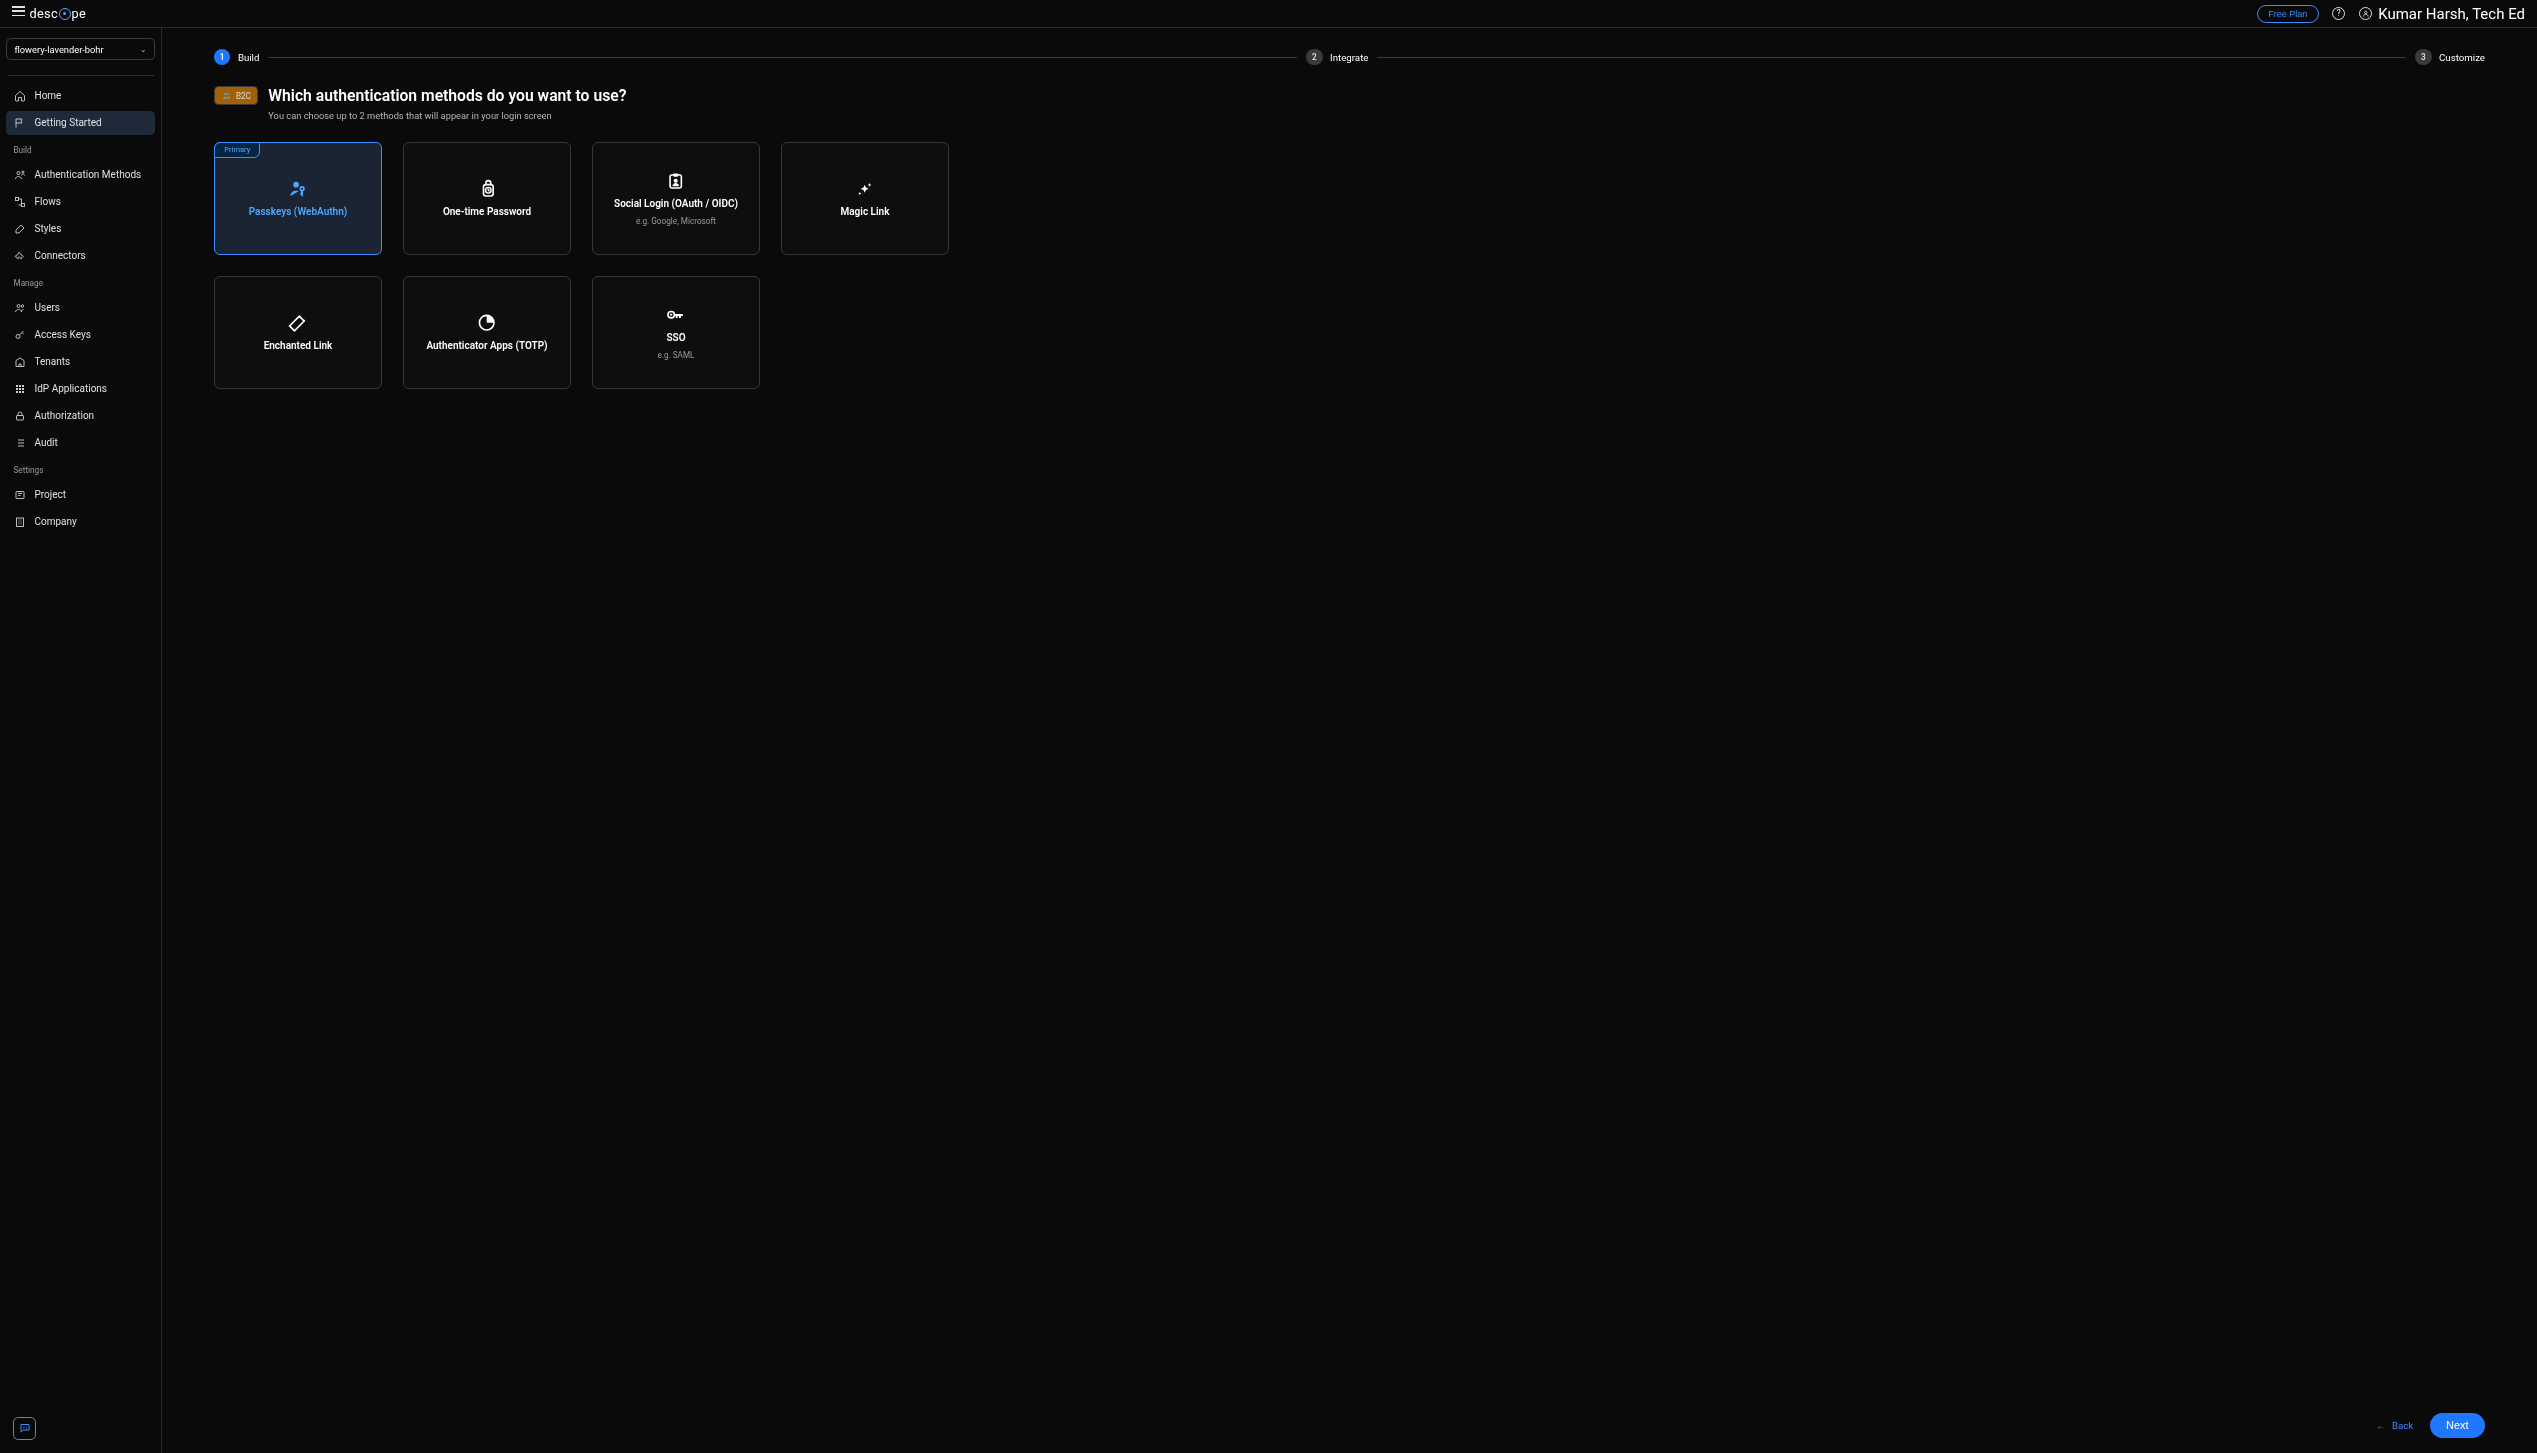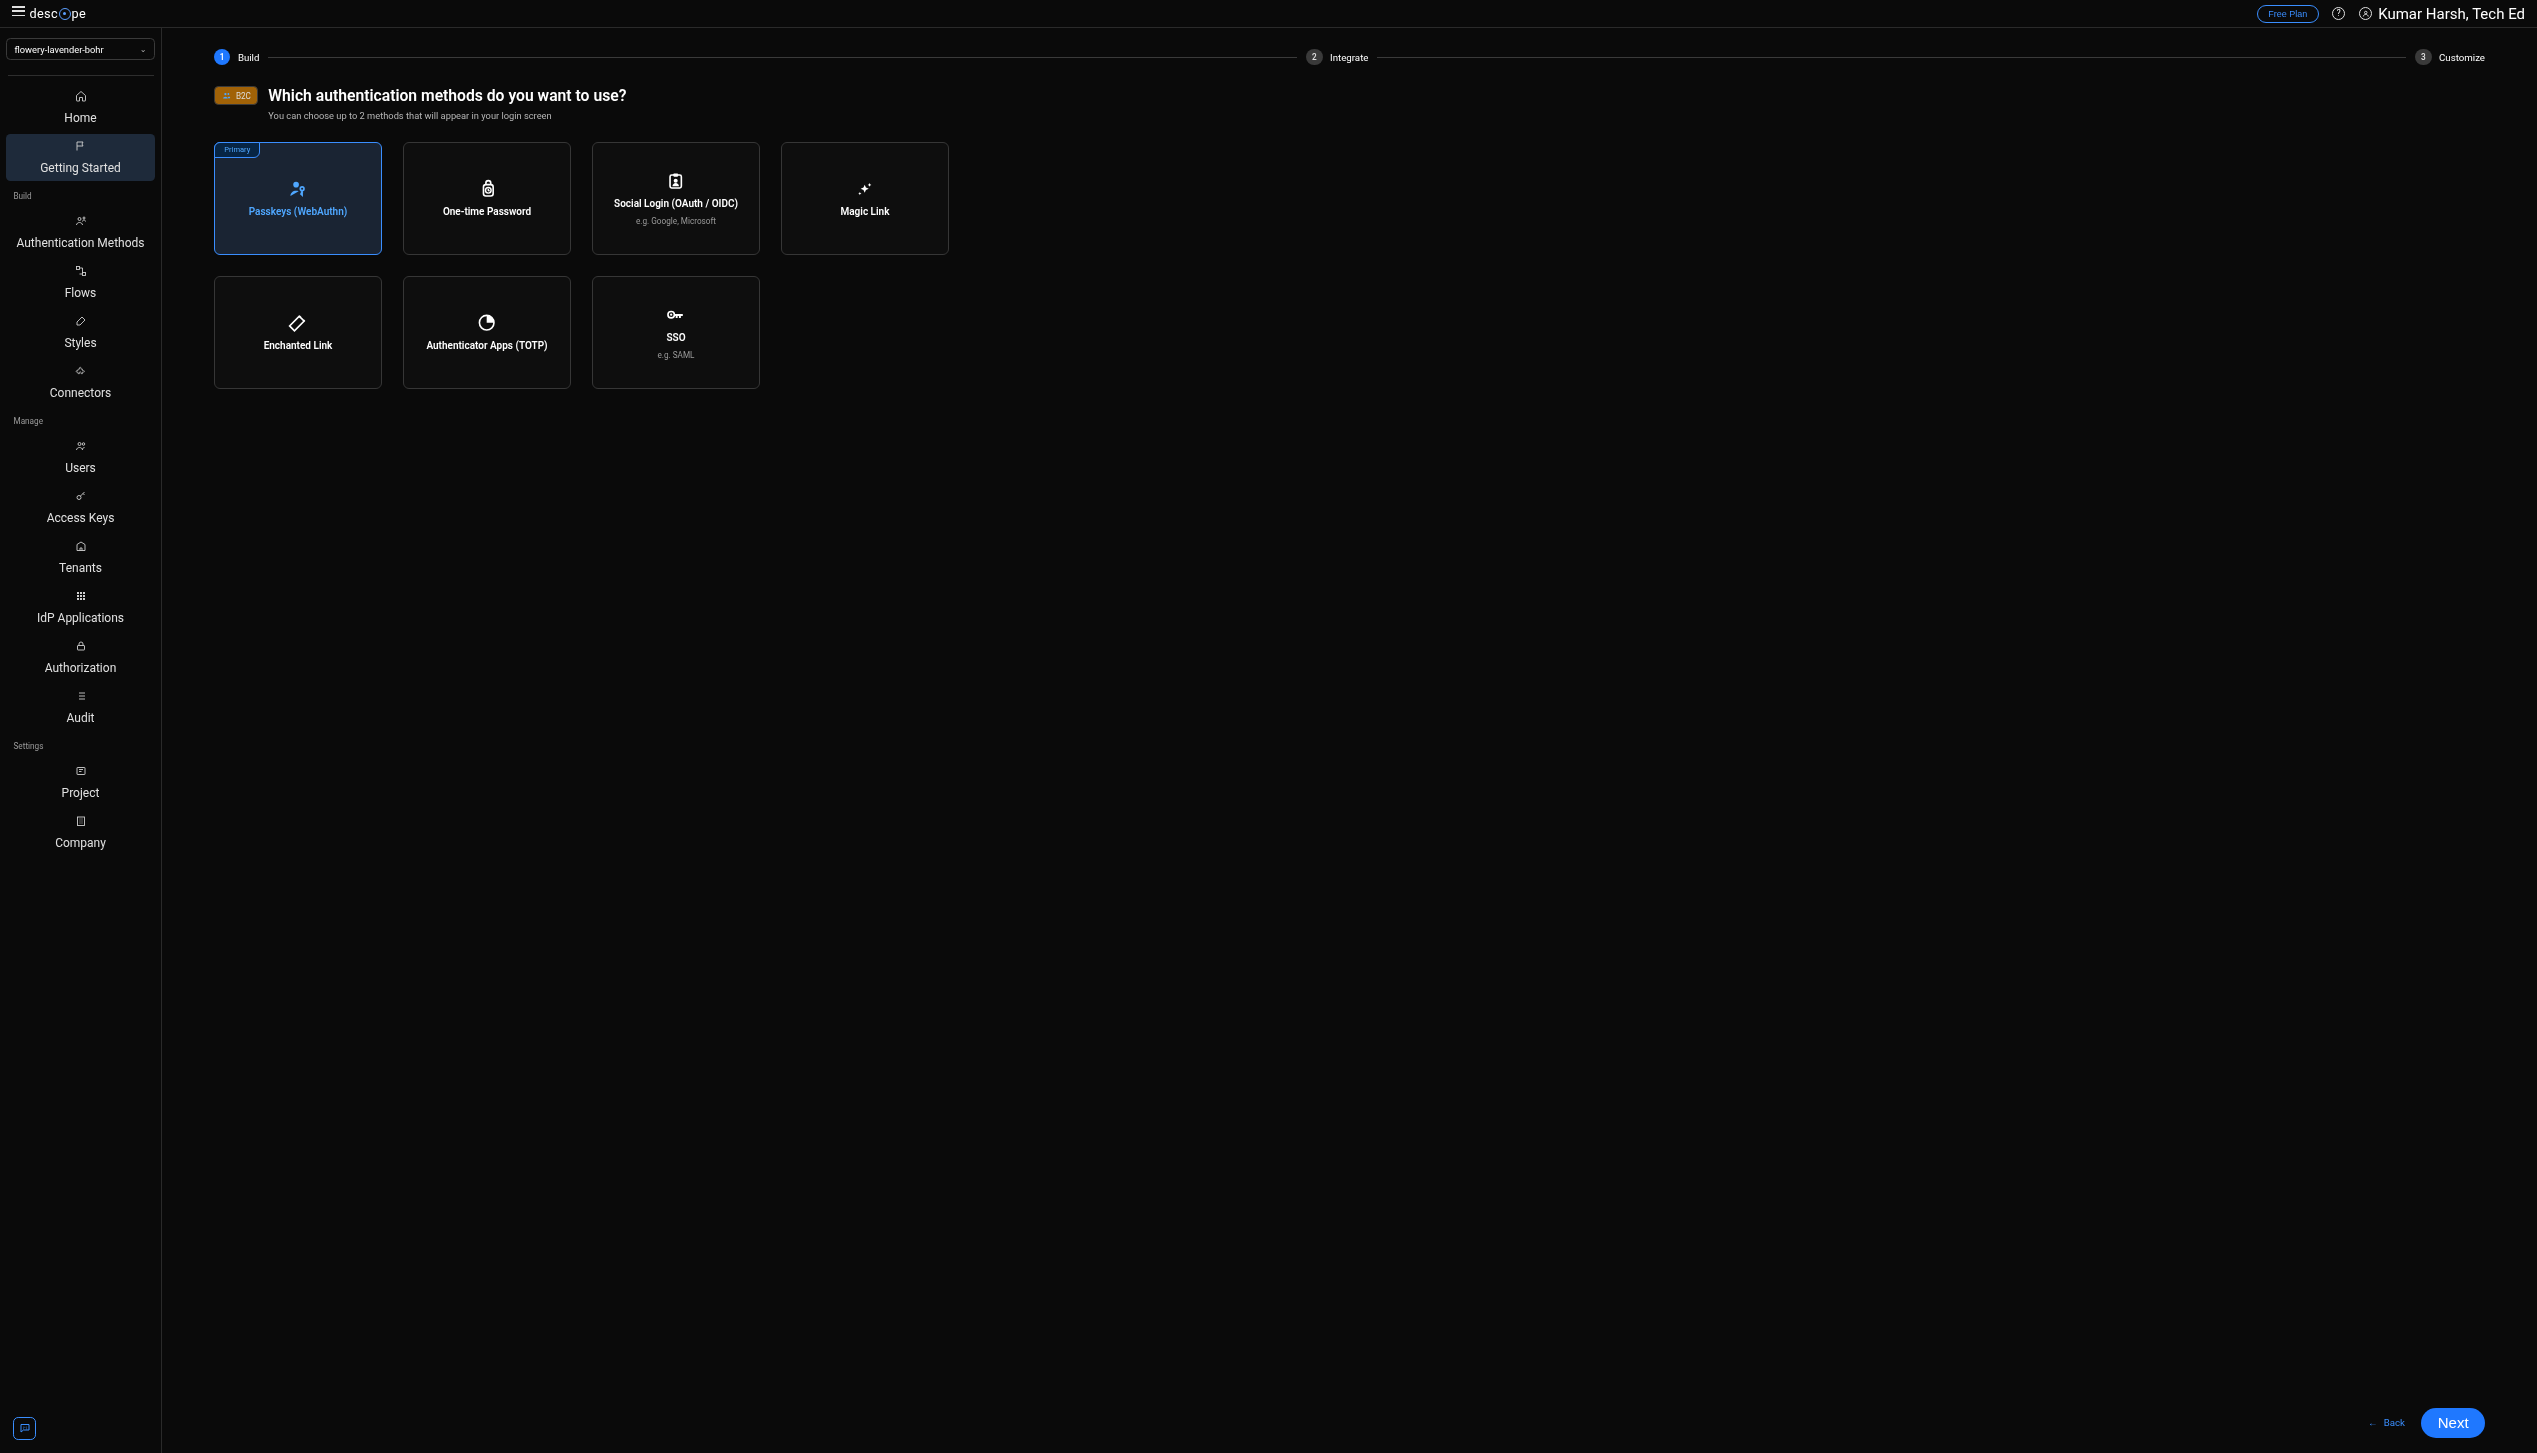--- a/index.html
+++ b/index.html
@@ -82,24 +82,23 @@
     cursor: pointer;
   }
   .chev { font-size: 8.2px; color: #aaa; }
   .sidebar hr { border: none; border-top: 0.7px solid #2e2e2e; margin: 4.5px 1.5px; }
   .nav-item {
     display: flex;
     align-items: center;
     gap: 9px;
     padding: 6px 7.5px;
     border-radius: 4.5px;
-    font-size: 12px;
+    font-size: 10px;
     color: #e0e0e0;
     cursor: pointer;
-    flex-direction: column;
   }
   .nav-item.active { background: #1e2a3a; }
   .nav-icon { width: 12px; height: 12px; display: inline-flex; align-items: center; justify-content: center; color: #d0d0d0; flex-shrink: 0; }
   .section-header { font-size: 8.2px; color: #9a9a9a; padding: 7.5px 7.5px 4.5px 7.5px; }
 
   
   .chat-fab {
     position: absolute;
     bottom: 13.4px;
     left: 13.4px;
@@ -196,21 +195,21 @@
     color: #3a8eff;
     font-size: 9.7px;
     cursor: pointer;
   }
   .btn-next {
     background: #1f78ff;
     color: #fff;
     border: none;
     border-radius: 15px;
     padding: 6.7px 16.4px;
-    font-size: 15px;
+    font-size: 11px;
     cursor: pointer;
   }
 
   svg { display: block; }
 </style>
 </head>
 <body>
 
 <div class="app">
 

